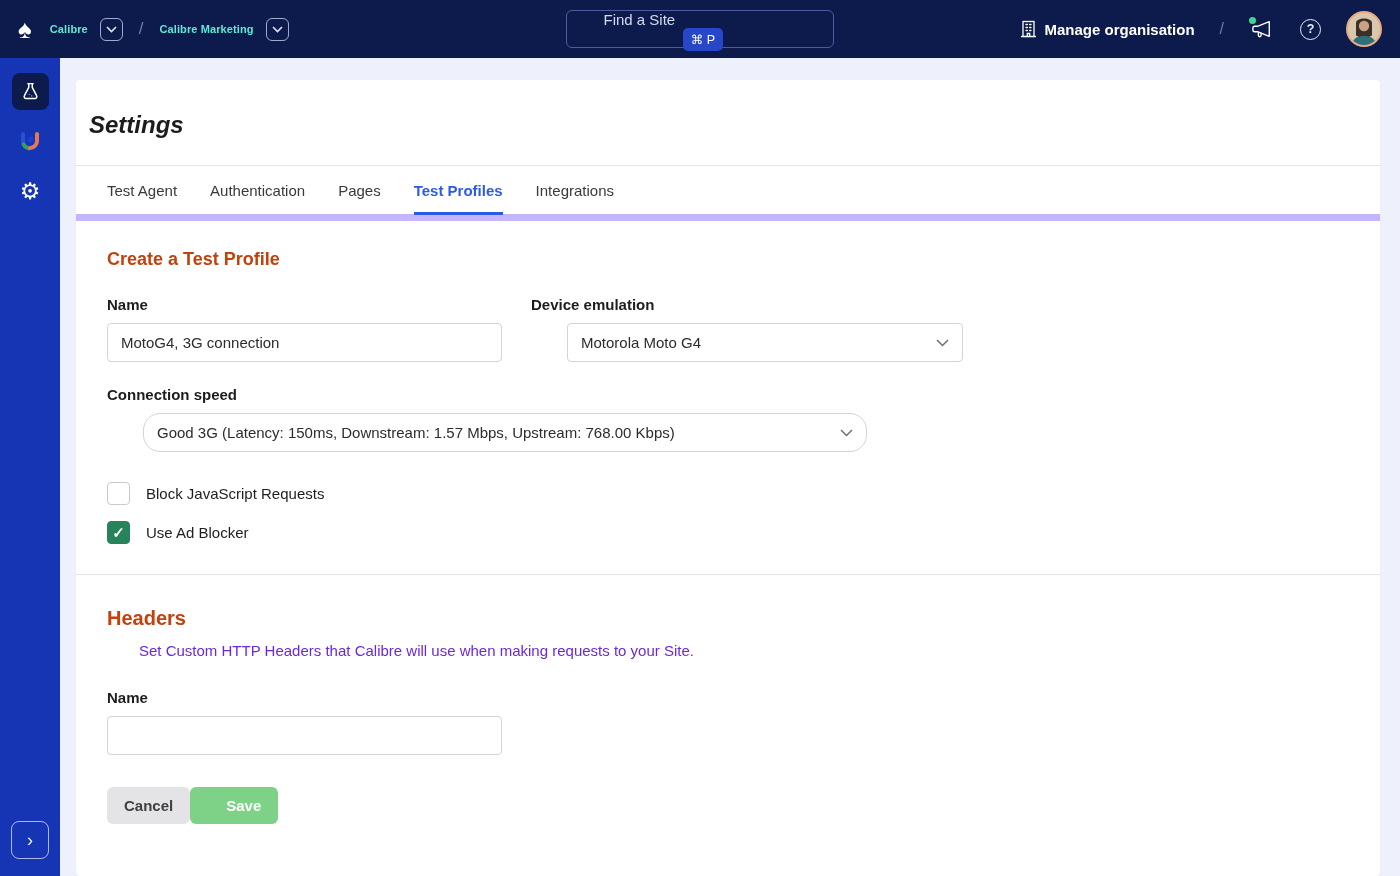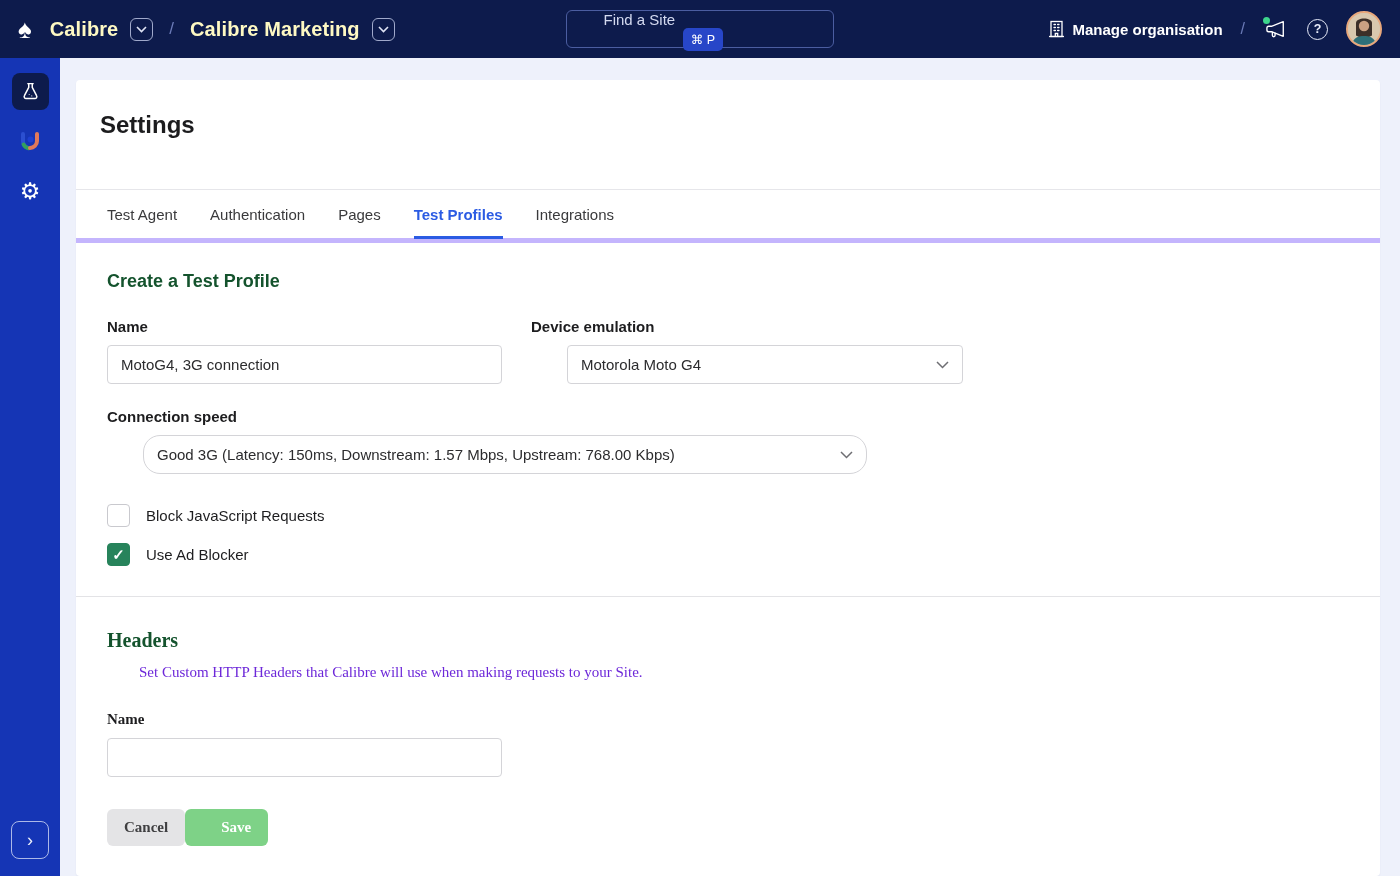--- a/index.html
+++ b/index.html
@@ -2,55 +2,55 @@
 <html><head>
 <meta charset="utf-8">
 <style>
   * { margin:0; padding:0; box-sizing:border-box; }
   html,body { width:1400px; height:876px; font-family:"Liberation Sans", sans-serif; background:#eef1fb; overflow:hidden; }
 
   
   .navbar { position:fixed; top:0; left:0; width:1400px; height:58px; background:#0d1b4c; display:flex; align-items:center; padding:0 18px; z-index:20; }
   .nav-left { display:flex; align-items:center; gap:12px; }
   .logo-spade { color:#fff; font-size:26px; line-height:1; margin-right:6px; }
-  .org-name, .site-name { color:#fef9c3; font-size:20px; font-weight:700; letter-spacing:.1px;text-align:right; }
+  .org-name, .site-name { color:#5eead4; font-size:11px; font-weight:700; letter-spacing:.1px;text-align:right; }
   .chev-box { width:23px; height:23px; border:1px solid rgba(210,218,245,.75); border-radius:6px; display:flex; align-items:center; justify-content:center; cursor:pointer; }
   .chev-box svg { stroke:#dfe4f5; }
   .crumb-sep { color:#6b7bb8; font-size:17px; padding:0 4px; }
   .nav-search { position:absolute; left:566px; top:10px; width:268px; height:38px; border:1px solid #4b5da0; border-radius:6px; display:flex; align-items:center; padding:0 6px 0 12px; background:#0d1b4c; cursor:text;flex-direction:column; }
   .nav-search input { flex:1; background:transparent; border:none; outline:none; color:#dfe4f5; font-size:15px; font-family:inherit; }
   .nav-search input::placeholder { color:#d4daf0; opacity:1; }
   .kbd-badge { background:#2746c8; color:#fff; font-size:12.5px; border-radius:5px; padding:4px 8px; white-space:nowrap; }
-  .nav-right { position:absolute; right:18px; top:0; height:58px; display:flex; align-items:center; gap:18px; }
+  .nav-right { position:absolute; right:18px; top:0; height:58px; display:flex; align-items:center; gap:25px; }
   .manage-org { display:flex; align-items:center; gap:8px; color:#fff; font-size:15px; font-weight:700; cursor:pointer; }
   .nav-sep2 { color:#6b7bb8; font-size:16px; }
   .icon-btn { position:relative; display:flex; align-items:center; justify-content:center; width:26px; height:26px; cursor:pointer; }
   .notif-dot { position:absolute; top:1px; left:0; width:7px; height:7px; border-radius:50%; background:#3dd68c; }
   .help-circle { width:21px; height:21px; border:1.6px solid #e8ecfa; border-radius:50%; color:#e8ecfa; font-size:12.5px; font-weight:700; display:flex; align-items:center; justify-content:center; cursor:pointer; }
   .avatar { width:36px; height:36px; border-radius:50%; border:2px solid #e8a87c; overflow:hidden; background:#cfc0ab; cursor:pointer; }
 
   
   .sidebar { position:fixed; top:58px; left:0; width:60px; height:818px; background:#1535b5; z-index:15; }
   .side-items { display:flex; flex-direction:column; align-items:center; padding-top:15px; gap:13px; }
   .side-tile { width:37px; height:37px; border-radius:8px; display:flex; align-items:center; justify-content:center; cursor:pointer; }
   .side-tile.active { background:#0d1b4c; }
   .gear-glyph { color:#fff; font-size:23px; line-height:1; }
   .expand-btn { position:absolute; bottom:17px; left:11px; width:38px; height:38px; border:1px solid rgba(210,218,245,.8); border-radius:8px; display:flex; align-items:center; justify-content:center; color:#eef1fb; font-size:18px; cursor:pointer; }
 
   
   .main { position:absolute; top:58px; left:60px; width:1340px; height:818px; background:#eef1fb; padding:22px 20px 0 16px; }
   .card { background:#fff; border-radius:4px; width:1304px; height:796px; box-shadow:0 1px 2px rgba(20,30,70,.05); }
-  .card-header { padding:31px 24px 26px; }
+  .card-header { padding:31px 13px 26px;font-style:italic; }
   .page-title { font-size:24px; font-weight:700; color:#1c1c1e; }
-  .tabs { display:flex; gap:33px; padding:0 31px; border-top:1px solid #e6e6ea; border-bottom:5px solid #c4b5fd;margin-top:24px; }
+  .tabs { display:flex; gap:33px; padding:0 31px; border-top:1px solid #e6e6ea; border-bottom:7px solid #c4b5fd; }
   .tab { font-size:15px; color:#3a3a3c; padding:16px 0 13px; border-bottom:3px solid transparent; margin-bottom:-1px; cursor:pointer; }
   .tab.active { color:#2b5be3; font-weight:700; border-bottom-color:#2b5be3; }
 
   .section { padding:28px 31px 0; }
-  .section-heading { font-size:18px; font-weight:700; color:#14532d; }
+  .section-heading { font-size:18px; font-weight:700; color:#c2410c; }
   .section-heading.lg { font-size:20px; }
   .section-desc { font-size:15px; color:#6d28d9; margin-top:12px;margin-left:32px; }
 
   .form-grid { display:grid; grid-template-columns:395px 396px; column-gap:29px; margin-top:26px; }
   .field-label { display:block; font-size:15px; font-weight:700; color:#1d1d1f; margin-bottom:10px; }
   .text-input { width:100%; height:39px; border:1px solid #d4d4d8; border-radius:4px; padding:0 13px; font-size:15px; color:#2c2c2e; font-family:inherit; outline:none; background:#fff; }
   .select-box { width:100%; height:39px; border:1px solid #d4d4d8; border-radius:4px; padding:0 13px; font-size:15px; color:#2c2c2e; display:flex; align-items:center; justify-content:space-between; cursor:pointer; background:#fff;margin-left:36px; }
   .select-box svg { stroke:#6e6e73; flex:none; margin-left:10px; }
   .full-row { margin-top:24px; }
   .full-row .select-box, .full-row-inner { width:820px; }
@@ -203,21 +203,21 @@
       <div class="checkbox-row">
         <span class="checkbox checked">
             <span>✓</span>
           </span>
         <span class="checkbox-label">Use Ad Blocker</span>
       </div>
 
       <hr class="divider" style="margin-left:-31px; margin-right:-31px;">
     </section>
 
-    <section class="section" style="padding-top:32px;font-family:Liberation Serif, serif;">
+    <section class="section" style="padding-top:32px;">
       <h2 class="section-heading lg">Headers</h2>
       <p class="section-desc">Set Custom HTTP Headers that Calibre will use when making requests to your Site.</p>
 
       <div class="form-grid" style="margin-top:30px;">
         <div>
           <label class="field-label">Name</label>
           <input class="text-input" type="text" value="" style="">
         </div>
       </div>
 

